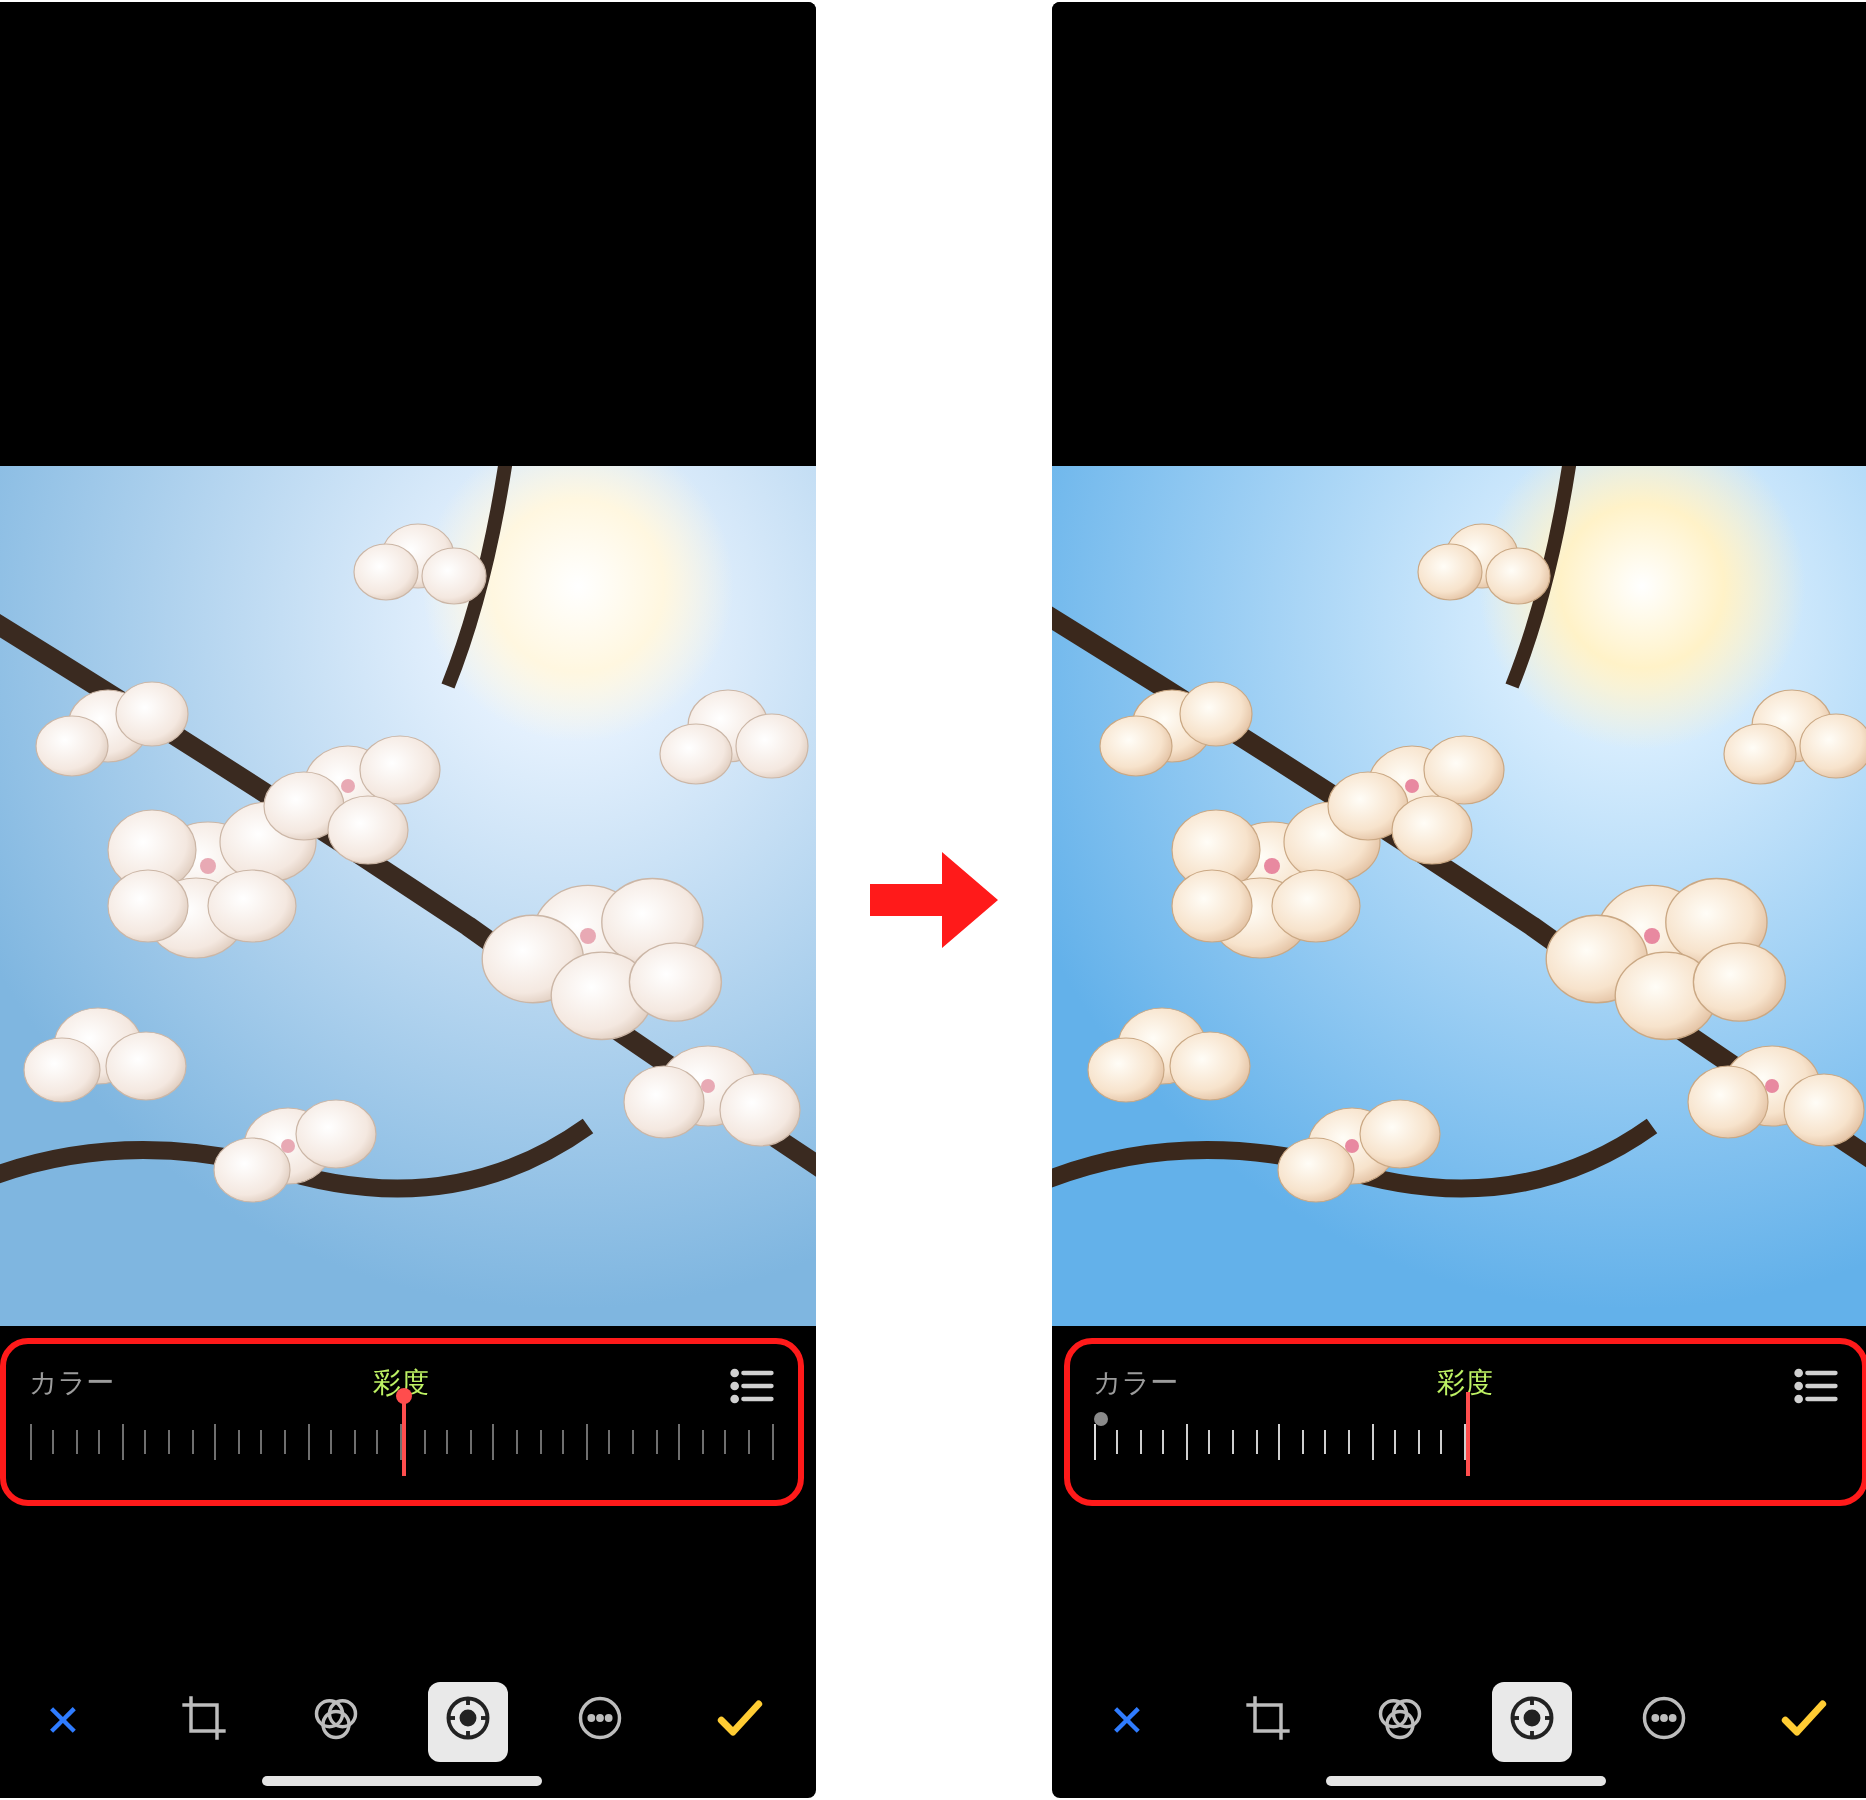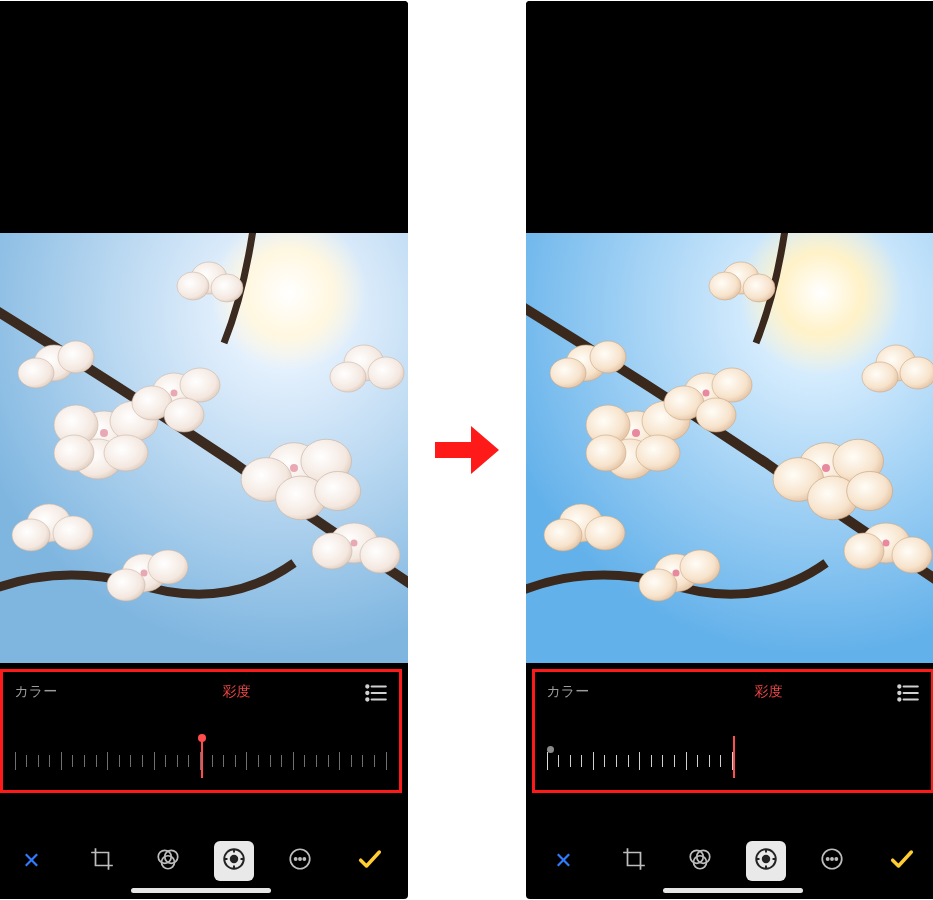--- a/index.html
+++ b/index.html
@@ -34,35 +34,35 @@
     height: 430px;
     position: relative;
     overflow: hidden;
   }
   .photo svg { width:100%; height:100%; display:block; }
 
   
   .panel-wrap {
     margin: 6px 6px 0 6px;
     border: 3px solid #ff1a1a;
-    border-radius: 0;
+    border-radius: 14px;
     padding: 10px 10px 14px 10px;
-    height: 124px;
+    height: 84px;
     position: relative;
   }
   .panel-labels {
     display:flex;
     align-items:center;
     color:#9c9c9c;
     font-size:14px;
     height:20px;
     position:relative;
   }
   .lbl-left { position:absolute; left:2px; }
-  .lbl-center { position:absolute; left:50%; transform:translateX(-50%); color:#ef4444;margin-left:36px; }
+  .lbl-center { position:absolute; left:50%; transform:translateX(-50%); color:#bef264; }
   .list-btn { position:absolute; right:0; top:-2px; color:#d0d0d0; }
   .list-btn svg { width:26px; height:26px; }
 
   .slider {
     position:absolute;
     left:12px; right:12px;
     bottom:14px;
     height:40px;
   }
   .ticks {

